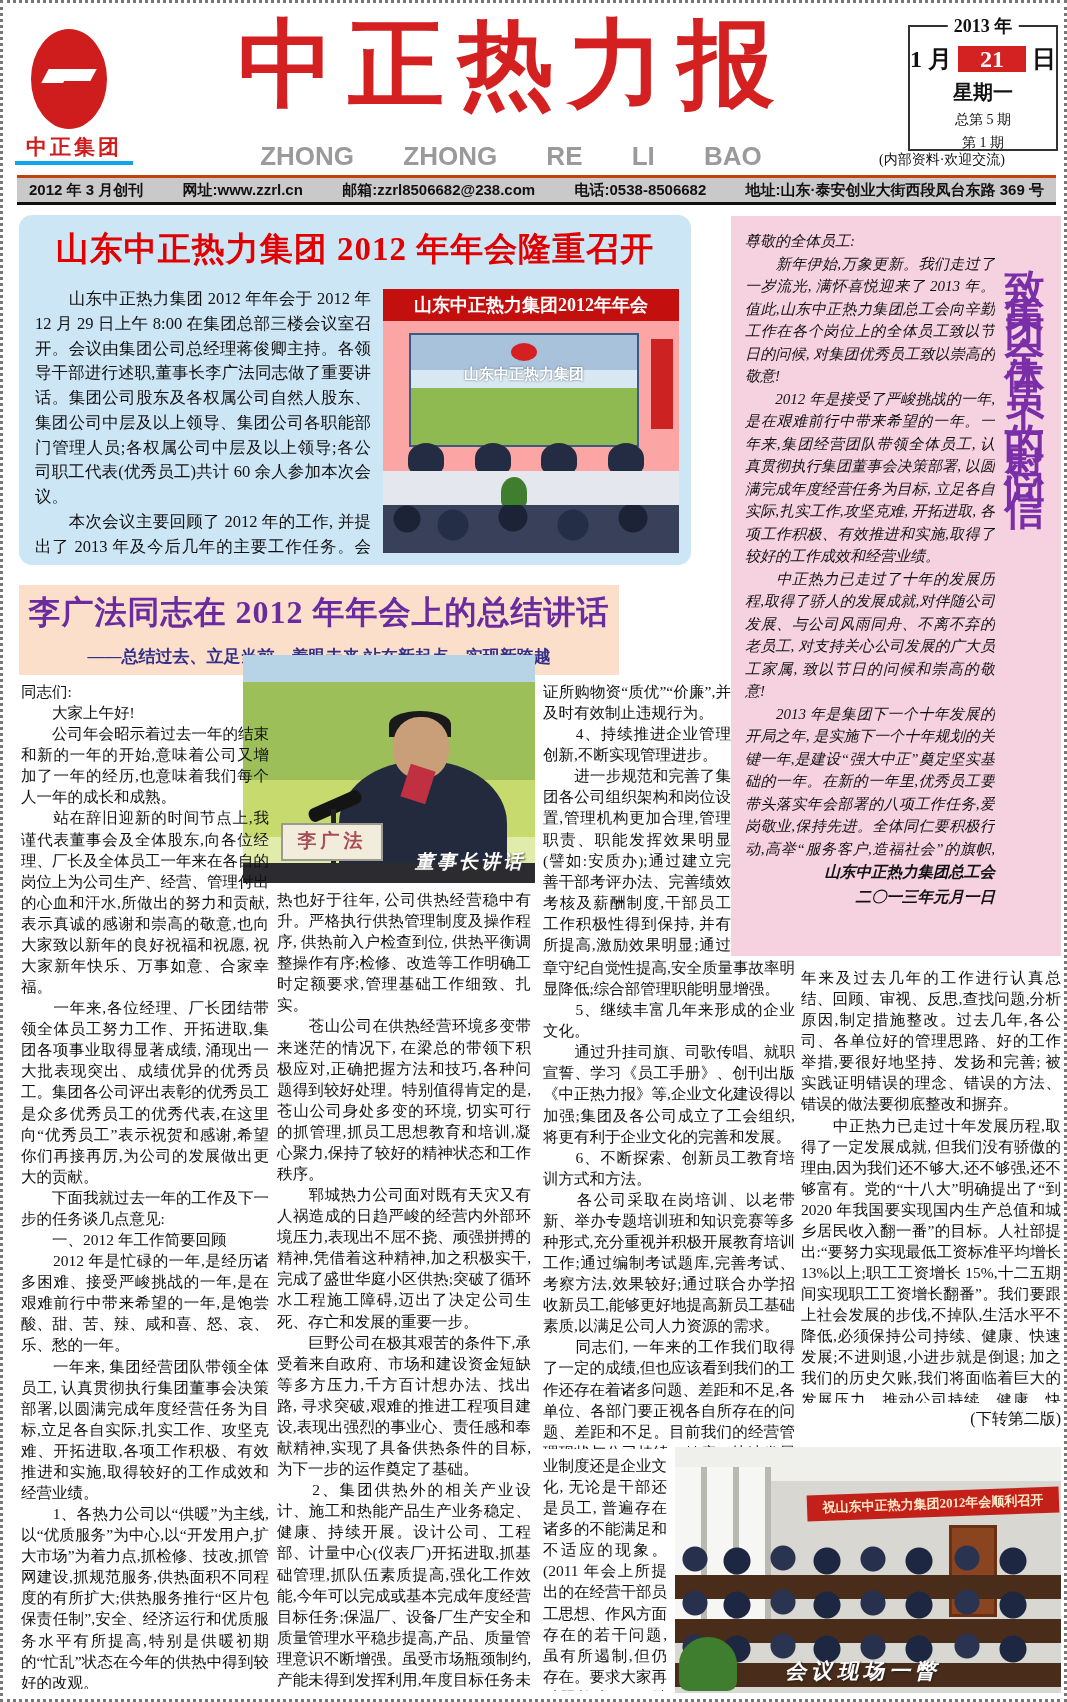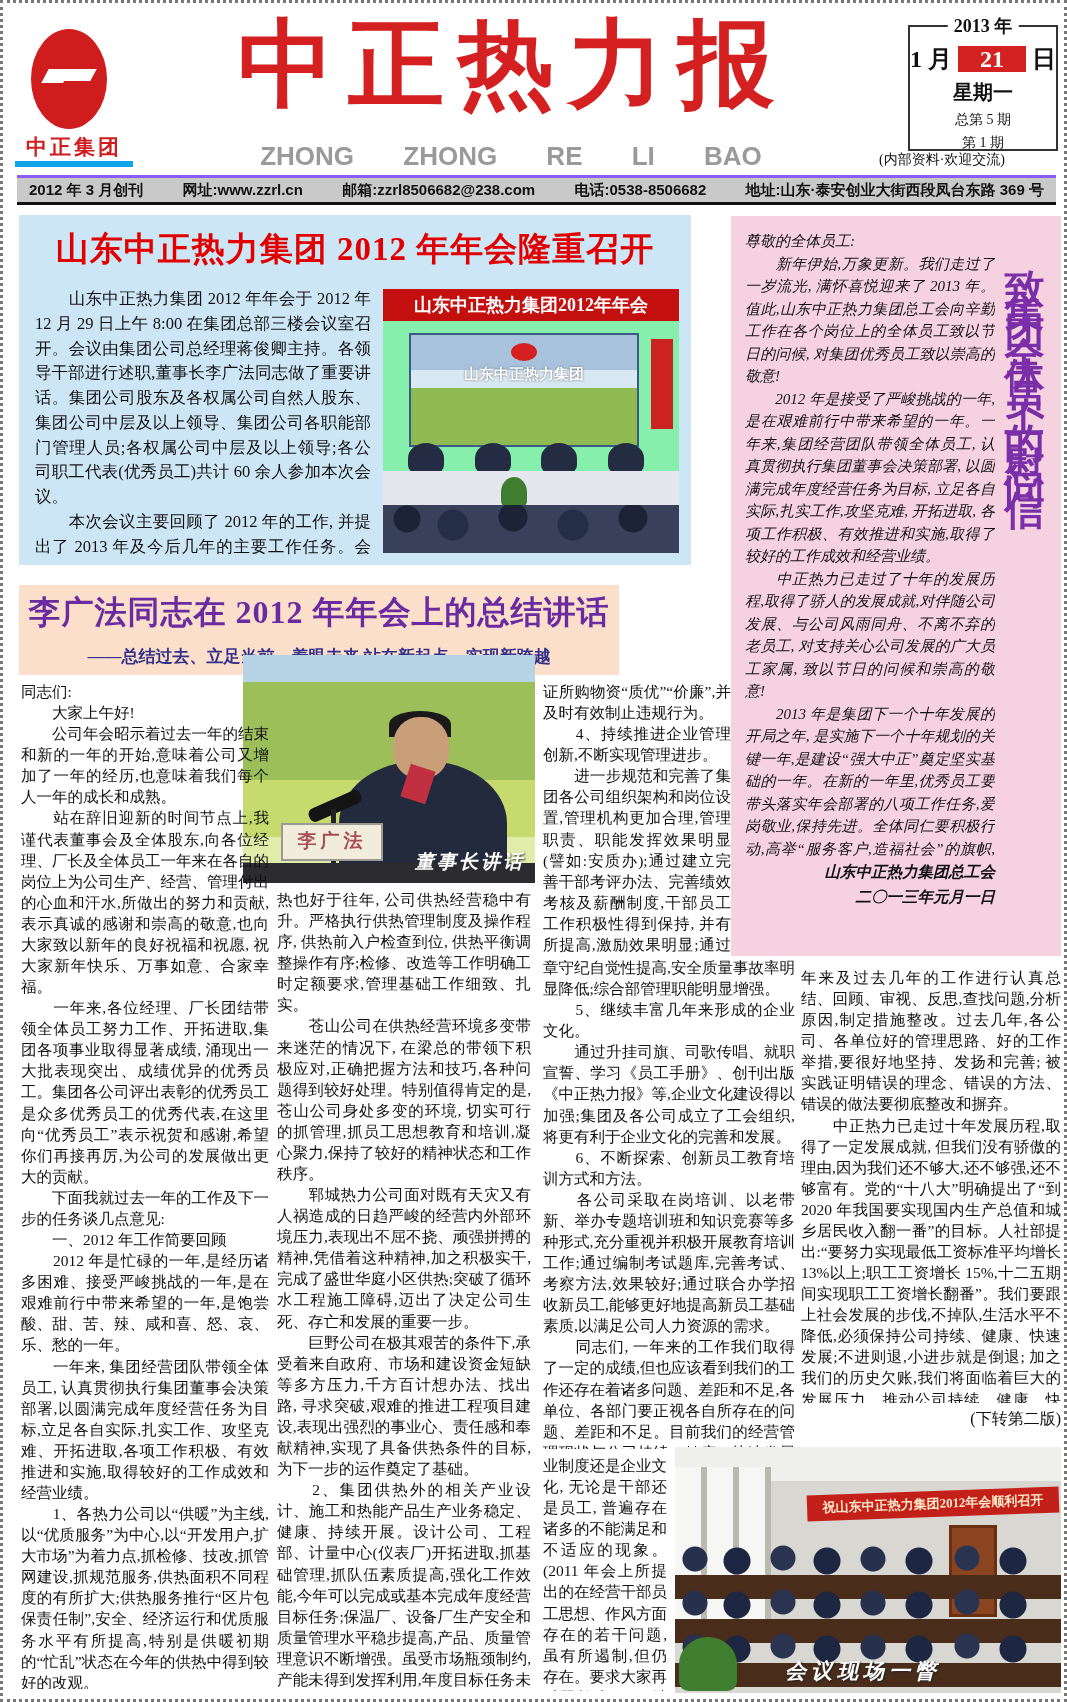--- a/index.html
+++ b/index.html
@@ -7,46 +7,46 @@
         border:3px dotted #777;box-sizing:border-box;overflow:hidden;
         font-family:"Liberation Serif",serif;color:#111;}
   .abs{position:absolute;}
   .prewrap{white-space:pre-line;text-align:justify;overflow:hidden;}
 
   
   .logo-ellipse{left:28px;top:26px;width:76px;height:100px;background:#cf1d1d;border-radius:50%;}
   .logo-z{position:absolute;left:14px;top:40px;width:48px;height:14px;background:#fff;transform:skewX(-28deg);}
   .logo-z2{position:absolute;left:30px;top:52px;width:32px;height:12px;background:#cf1d1d;transform:skewX(-28deg);}
   .logo-label{left:12px;top:130px;width:118px;text-align:center;color:#cf1d1d;font-weight:bold;
-              font-size:21px;letter-spacing:3px;border-bottom:6px solid #0ea5e9;}
+              font-size:21px;letter-spacing:3px;border-bottom:4px solid #0ea5e9;}
   .np-title{left:140px;top:0px;width:740px;text-align:center;color:#d42020;font-weight:bold;
             font-size:96px;line-height:1.3;letter-spacing:14px;}
   .pinyin{left:158px;top:138px;width:700px;color:#9a9a9a;font-weight:bold;font-size:26px;
           font-family:"Liberation Sans",sans-serif;word-spacing:42px;text-align:center;}
   .date-box{left:905px;top:22px;width:146px;height:122px;border:2px solid #333;text-align:center;}
   .date-year{position:absolute;left:50%;top:-13px;transform:translateX(-50%);background:#fff;
              padding:0 6px;font-size:18px;font-weight:bold;white-space:nowrap;}
   .date-day-line{margin-top:16px;font-size:24px;font-weight:bold;}
   .day-badge{background:#d42222;color:#fff;padding:0 22px;}
   .date-weekday{font-size:20px;font-weight:bold;margin-top:4px;}
   .date-issue{font-size:14px;margin-top:5px;}
   .masthead-note{left:876px;top:148px;width:186px;font-size:14px;text-align:left;}
 
   
   .info-bar{left:14px;top:172px;width:1039px;height:30px;background:#c9c9c9;
-            border-top:3px solid #8b5cf6;border-bottom:3px solid #111;box-sizing:border-box;
+            border-top:3px solid #c2410c;border-bottom:3px solid #111;box-sizing:border-box;
             display:flex;align-items:center;justify-content:space-between;padding:0 12px;
             font-size:15px;font-weight:bold;font-family:"Liberation Sans",sans-serif;}
 
   
-  .a1{left:16px;top:212px;width:672px;height:350px;background:#cde6f6;}
+  .a1{left:16px;top:212px;width:672px;height:350px;background:#cde6f6;border-radius:13px;}
   .a1-headline{position:absolute;left:0;top:12px;width:100%;text-align:center;color:#e10000;
                font-weight:bold;font-size:33px;letter-spacing:1px;}
   .a1-body{position:absolute;left:16px;top:72px;width:336px;height:268px;font-size:16.5px;line-height:1.5;}
-  .a1-photo{position:absolute;left:364px;top:74px;width:296px;height:264px;background:#86efac;}
+  .a1-photo{position:absolute;left:364px;top:74px;width:296px;height:264px;background:#fca5a5;}
   .p1-banner{position:absolute;left:0;top:0;width:100%;height:32px;background:#c40f0f;color:#fff;
              font-weight:bold;font-size:18px;line-height:32px;text-align:center;white-space:nowrap;overflow:hidden;}
   .p1-screen{position:absolute;left:26px;top:44px;width:226px;height:110px;
              background:linear-gradient(#a9c2dc 0 32%,#d8e8f2 32% 48%,#8fba52 48% 100%);
              border:2px solid #3c5a86;text-align:center;}
   .p1-logo-dot{display:inline-block;width:26px;height:18px;background:#d42020;border-radius:50%;margin-top:8px;}
   .p1-screen-text{color:#fff;font-weight:bold;font-size:15px;text-shadow:0 0 2px #456;}
   .p1-flag{position:absolute;right:6px;top:50px;width:22px;height:90px;background:#c22;}
   .p1-table{position:absolute;left:0;bottom:48px;width:100%;height:34px;background:#e4e7ee;}
   .p1-persons{position:absolute;left:10px;bottom:80px;width:90%;display:flex;justify-content:space-around;}

